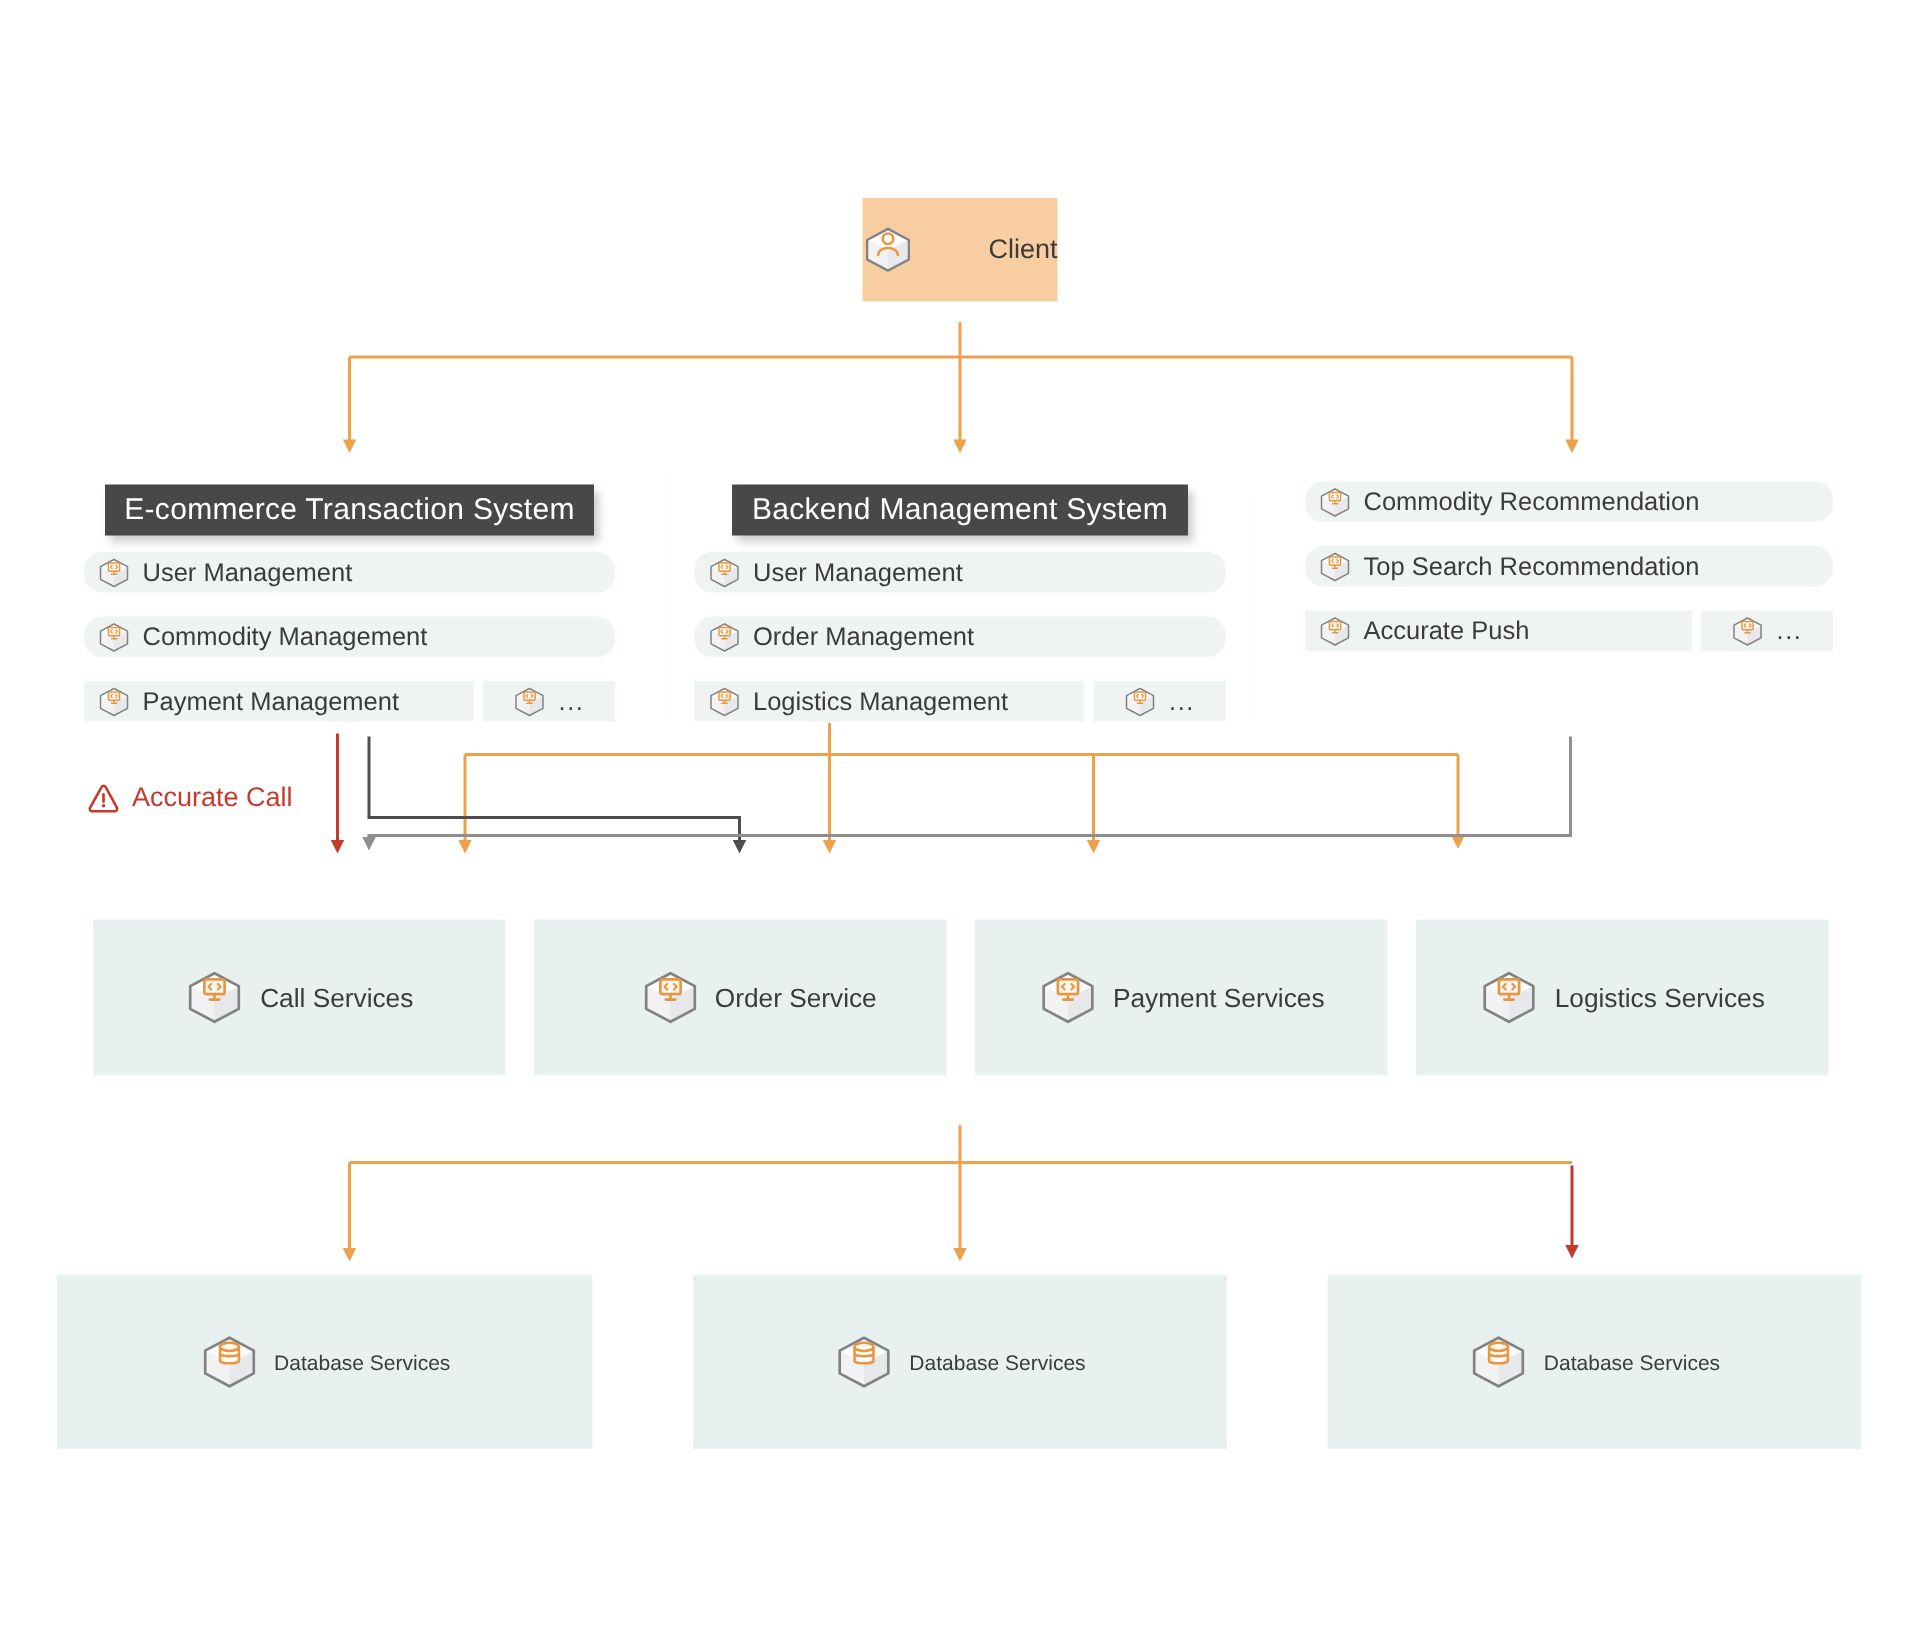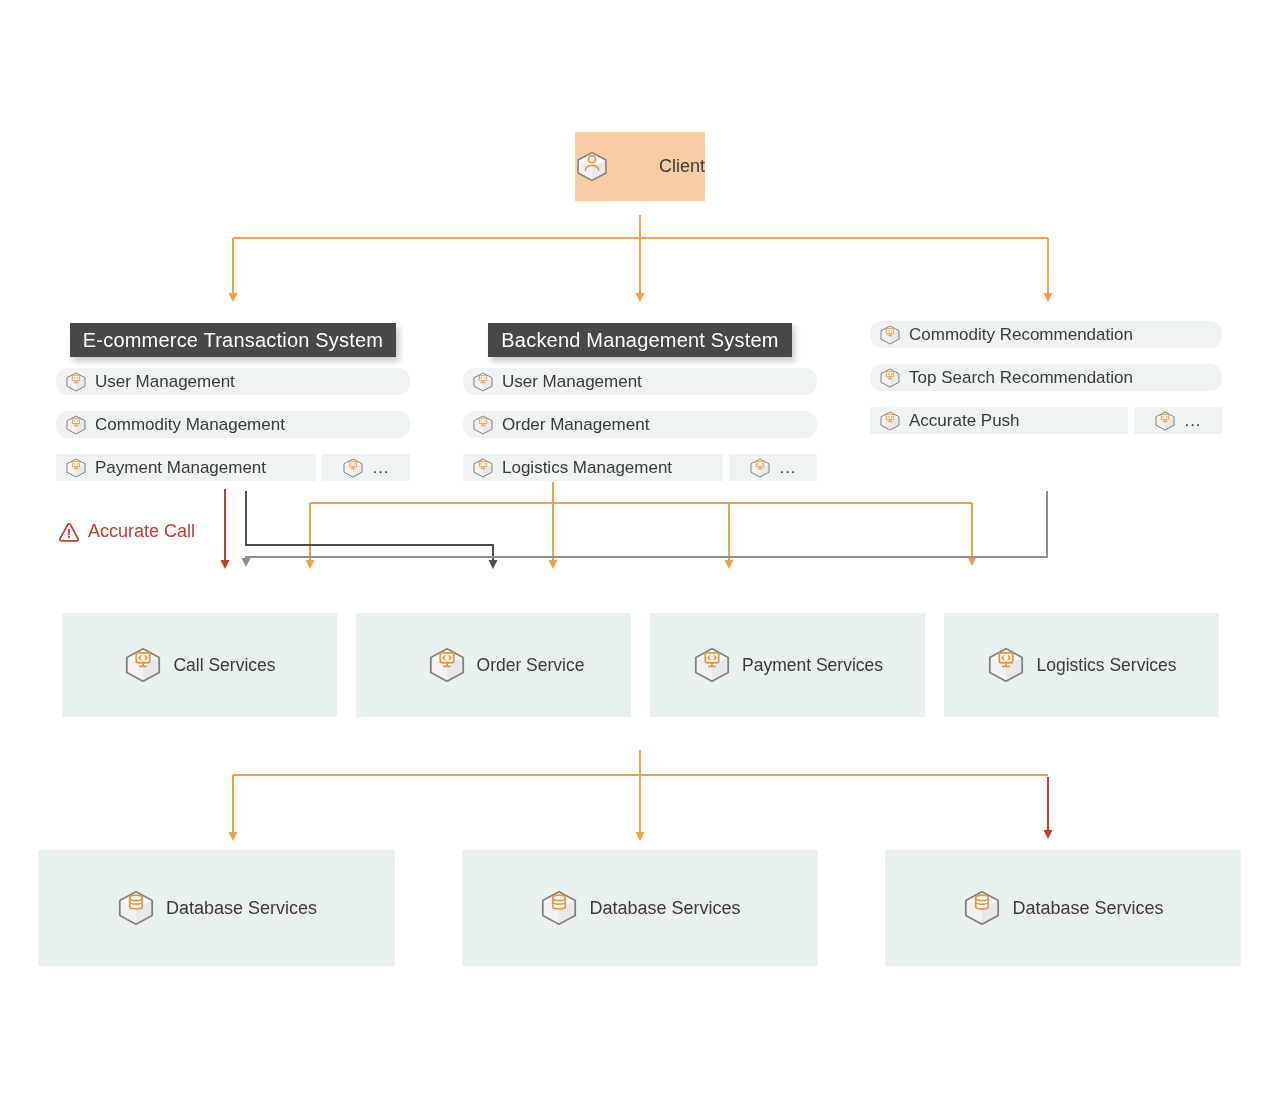--- a/index.html
+++ b/index.html
@@ -55,21 +55,21 @@
   .row3 .dots{width:88px;justify-content:center;padding-left:0;letter-spacing:1px;}
 
   
   .services-card{left:38px;top:578px;width:1202px;height:172px;
         clip-path:polygon(0 0,calc(100% - 24px) 0,100% 24px,100% 100%,0 100%);}
   .svc-tile{position:absolute;top:35px;width:275px;height:104px;background:var(--tile-bg);
         display:flex;align-items:center;justify-content:center;gap:10px;font-size:17.5px;}
 
   
   .db-tile{position:absolute;top:850px;height:116px;background:var(--tile-bg);z-index:2;
-        display:flex;align-items:center;justify-content:center;gap:10px;font-size:18px;}
+        display:flex;align-items:center;justify-content:center;gap:10px;font-size:14px;}
 
   
   .warn-label{position:absolute;z-index:3;display:flex;align-items:center;gap:8px;color:var(--red);}
   .warn-label .w-icon{flex:0 0 auto;width:22px;height:20px;}
   .incorrect-call{left:58px;top:521px;font-size:18px;}
   .sql-warn{left:1080px;top:780px;font-size:17px;line-height:21px;}
 
   .hexicon{display:block;flex:0 0 auto;}
   .hex-sm{width:22px;height:20px;}
   .hex-lg{width:40px;height:36px;}

